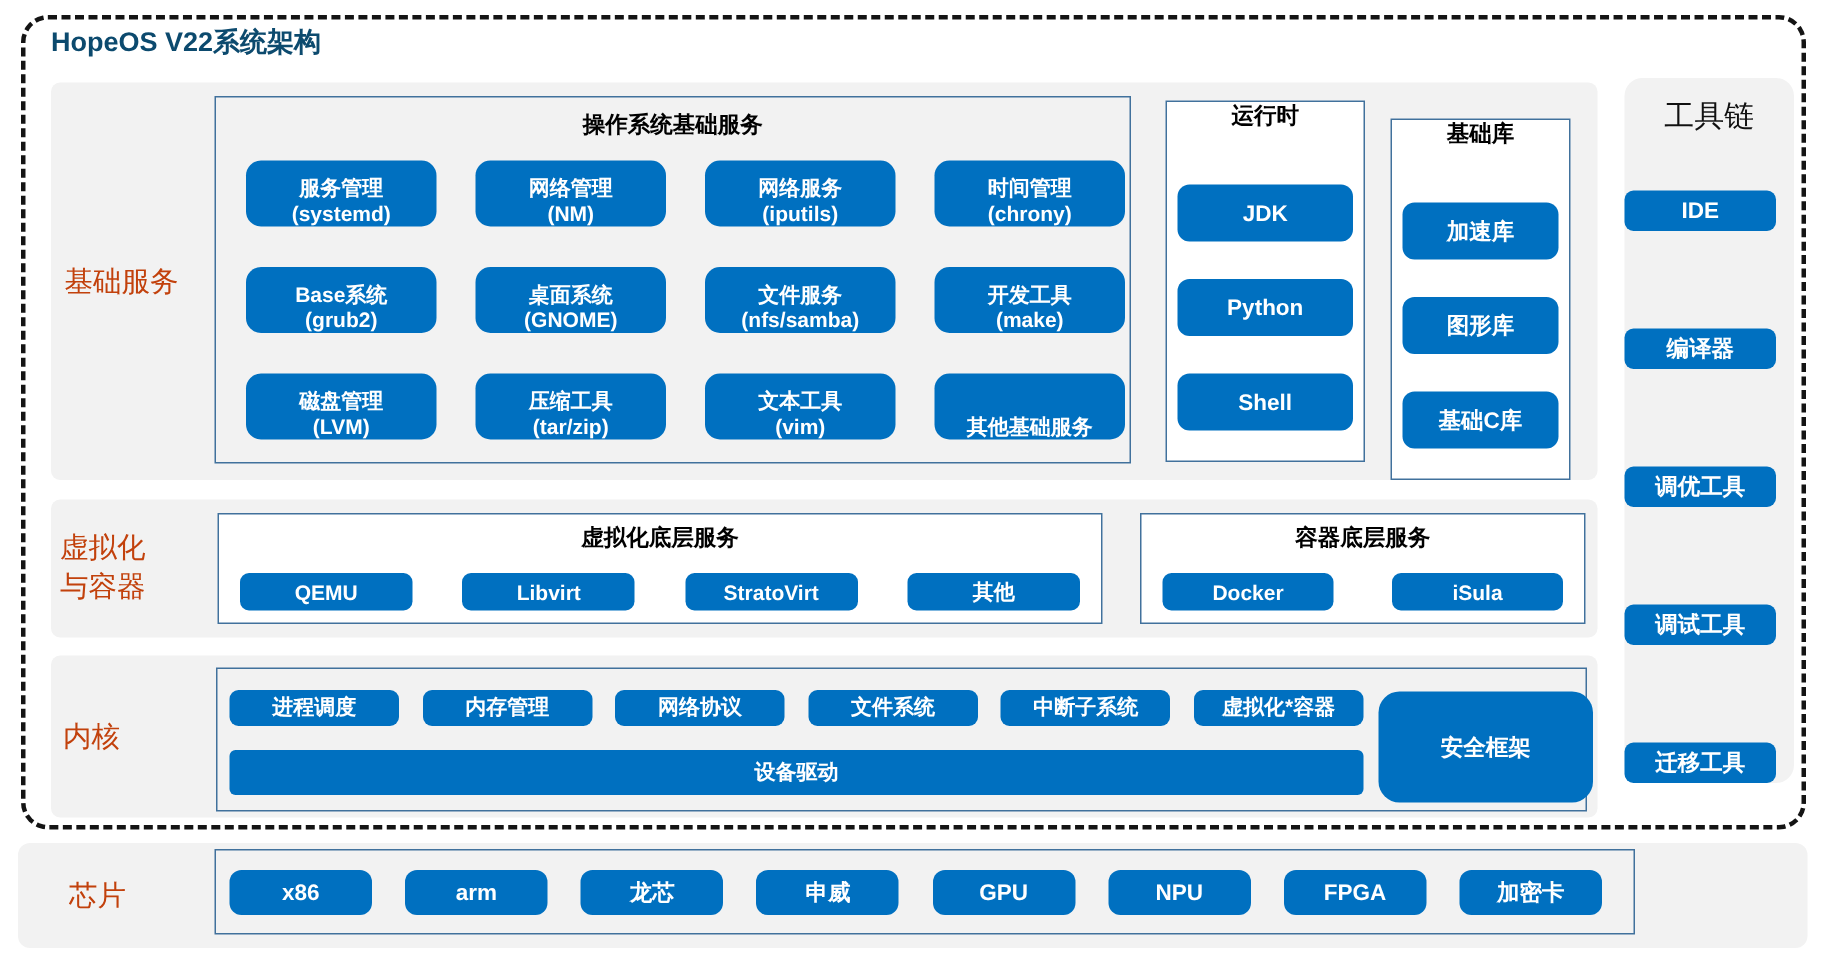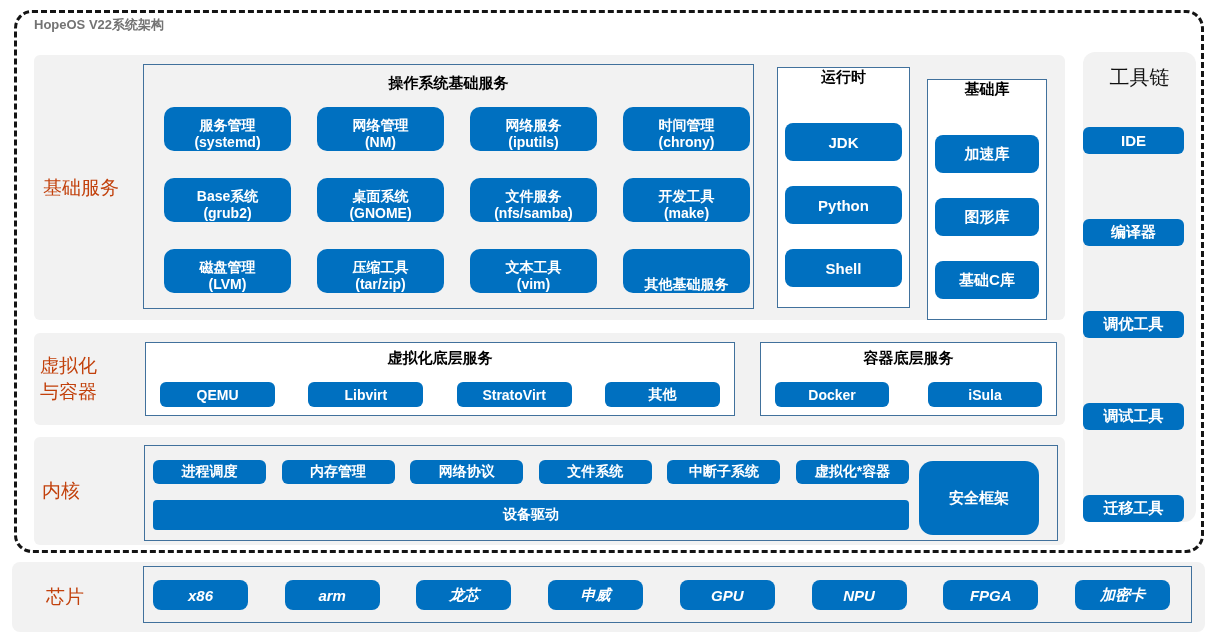--- a/index.html
+++ b/index.html
@@ -6,21 +6,21 @@
     --blue:#0070C0;
     --pborder:#41719C;
     --secbg:#F2F2F2;
   }
   *{box-sizing:border-box;margin:0;padding:0;}
   body{background:#fff;font-family:"Liberation Sans","DejaVu Sans",sans-serif;}
   .canvas{position:relative;width:1221px;height:644px;background:#fff;overflow:hidden;}
 
   .dashed-frame{position:absolute;left:14px;top:10px;width:1190px;height:543px;
     border:3px dashed #141414;border-radius:18px;}
-  .main-title{position:absolute;left:34px;top:16px;font-size:13px;font-weight:700;color:#737373;}
+  .main-title{position:absolute;left:34px;top:16px;font-size:18px;font-weight:700;color:#0c4a6e;}
 
   .section{position:absolute;background:var(--secbg);border-radius:6px;}
   #sec-foundation{left:34px;top:55px;width:1031px;height:265px;}
   #sec-virt{left:34px;top:333px;width:1031px;height:92px;}
   #sec-kernel{left:34px;top:437px;width:1031px;height:108px;}
   #sec-chips{left:12px;top:562px;width:1193px;height:70px;border-radius:8px;}
   #col-toolchain{position:absolute;left:1083px;top:52px;width:113px;height:470px;
     background:var(--secbg);border-radius:12px;}
 
   .side-label{position:absolute;top:50%;transform:translateY(-50%);
@@ -68,25 +68,25 @@
   .btn-sm{width:115px;height:25px;border-radius:6px;font-size:14px;}
   #panel-containersvc .btn-sm{width:114px;}
 
   
   #panel-kernel{left:110px;top:8px;width:914px;height:96px;}
   .kernel-row{position:absolute;left:8px;top:14px;width:756px;display:flex;
     justify-content:space-between;}
   .btn-k{width:113px;height:24px;border-radius:6px;font-size:14px;}
   .driver-bar{position:absolute;left:8px;top:54px;width:756px;height:30px;
     border-radius:4px;font-size:14px;}
-  .security-block{position:absolute;left:774px;top:15px;width:120px;height:74px;
+  .security-block{position:absolute;left:774px;top:15px;width:143px;height:74px;
     border-radius:14px;font-size:15px;}
 
   
-  #panel-chips{left:131px;top:4px;width:1049px;height:57px;font-style:italic;}
+  #panel-chips{left:131px;top:4px;width:947px;height:57px;}
   .chips-row{position:absolute;left:9px;right:21px;top:13px;display:flex;
     justify-content:space-between;}
   .btn-chip{width:95px;height:30px;border-radius:8px;font-size:15px;}
 </style>
 </head>
 <body>
 
 <div class="canvas">
 
   <div class="dashed-frame"></div>

